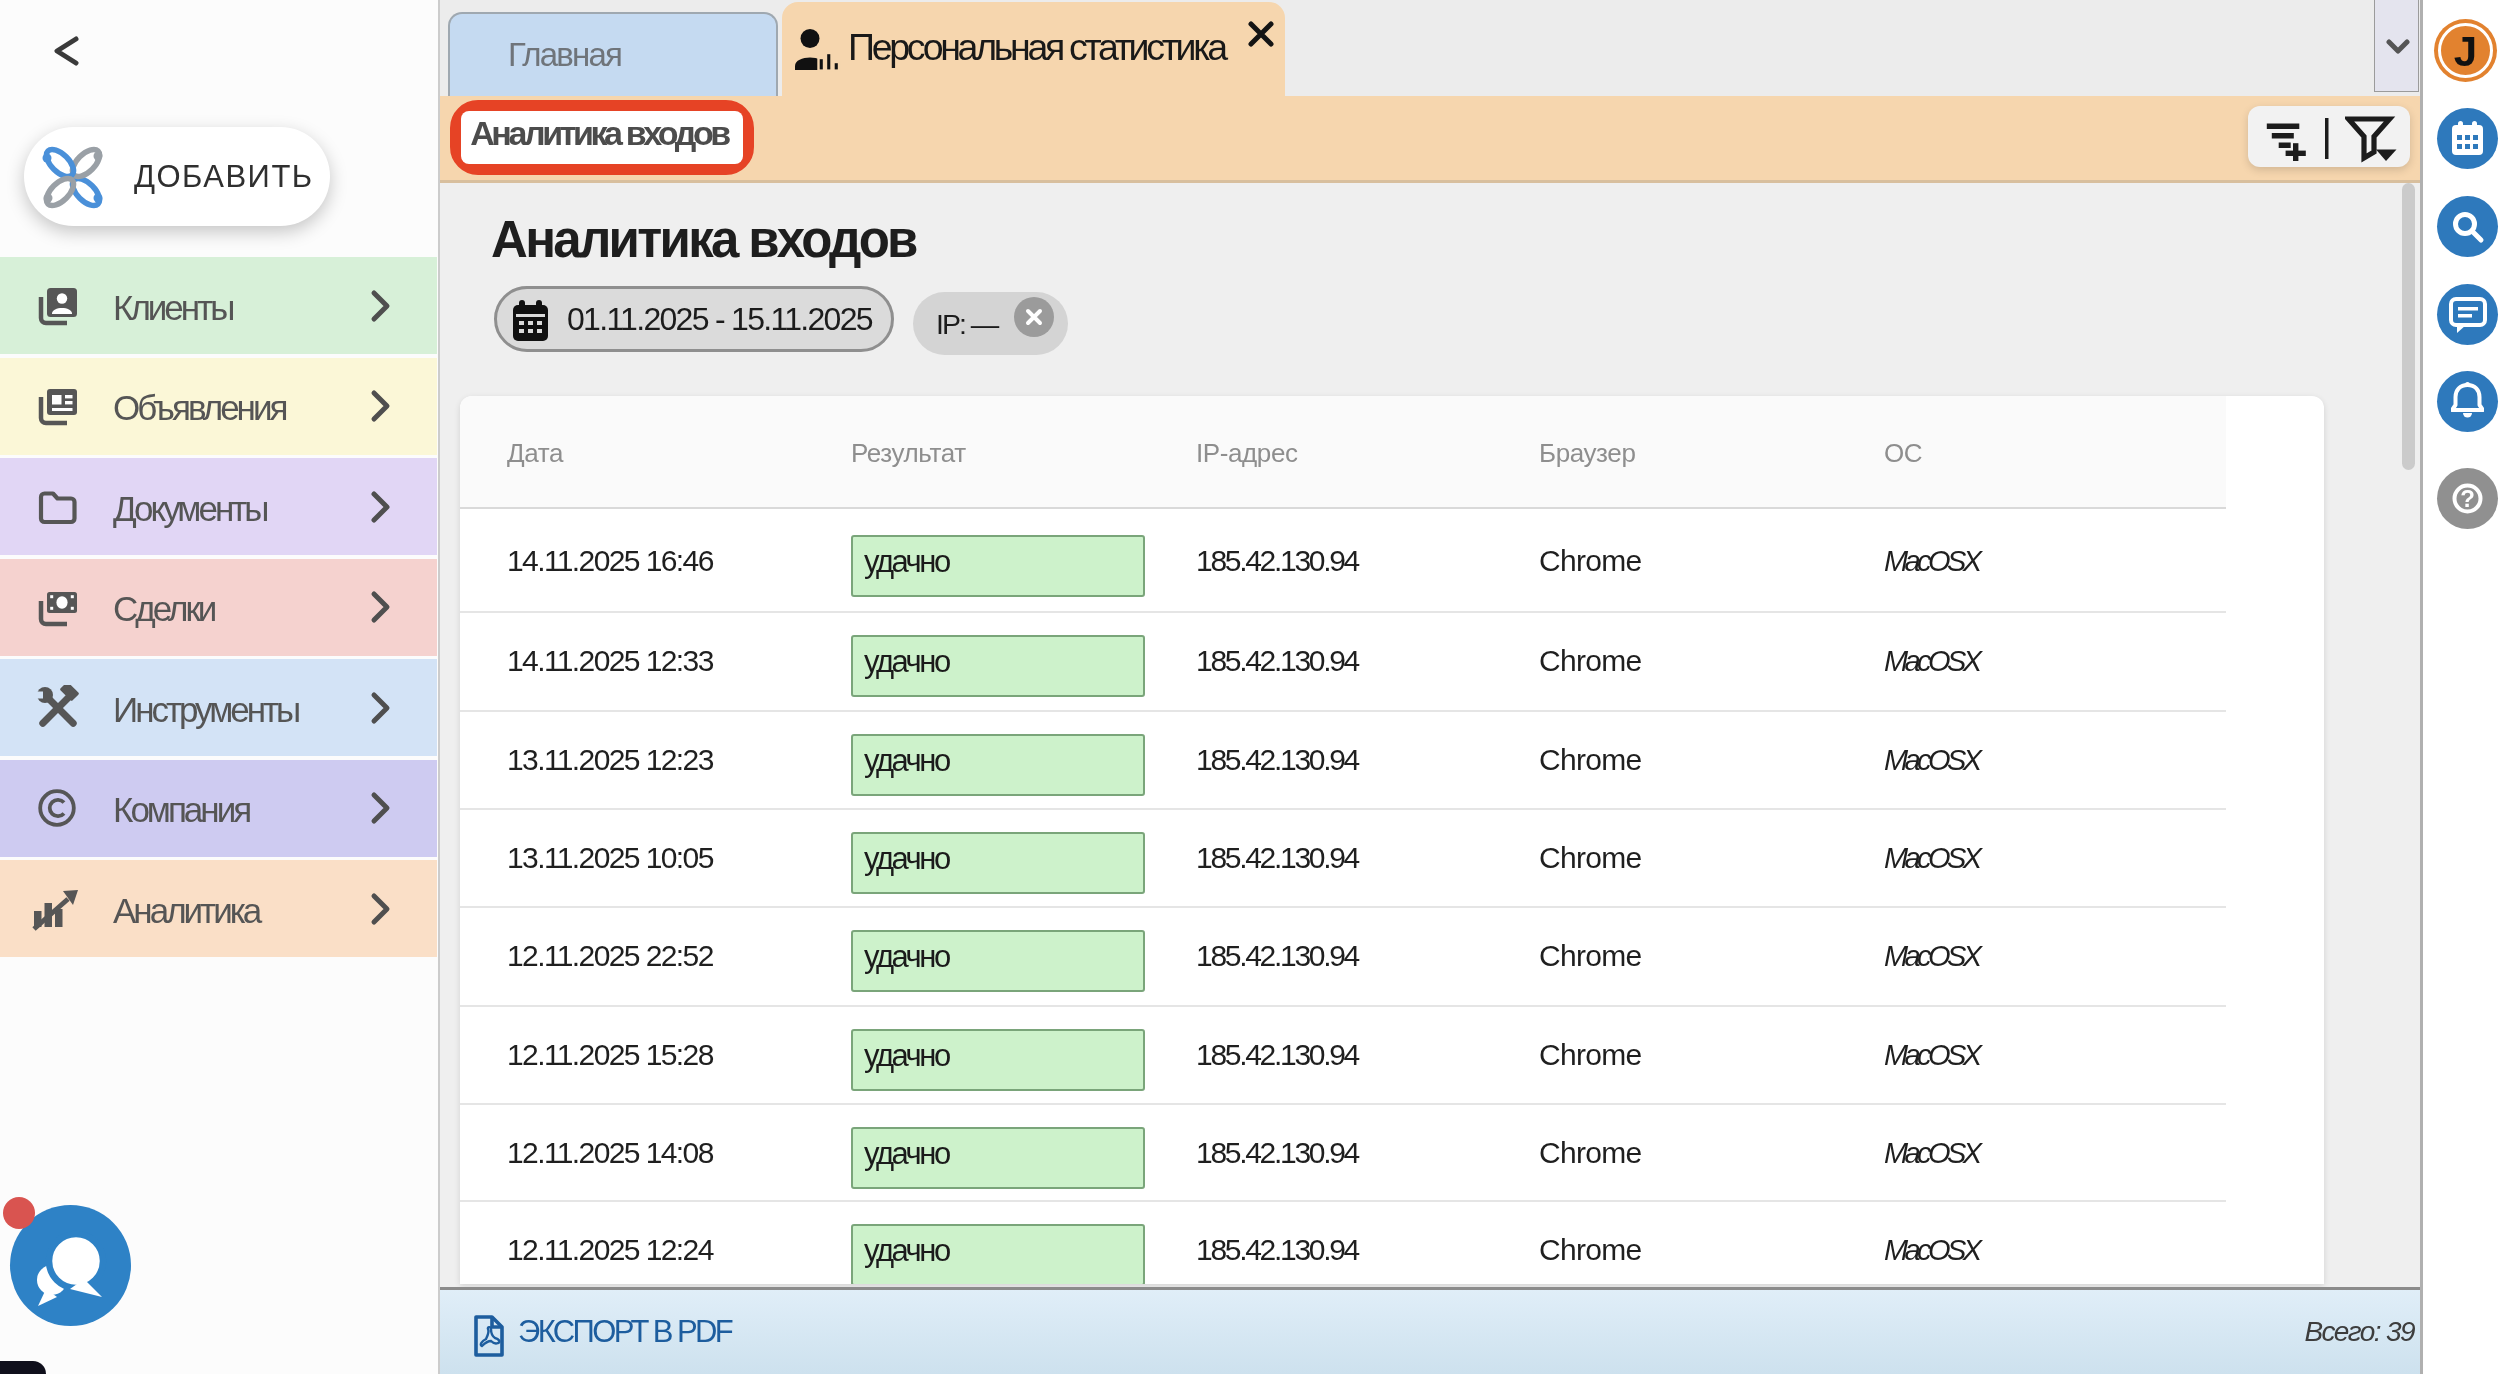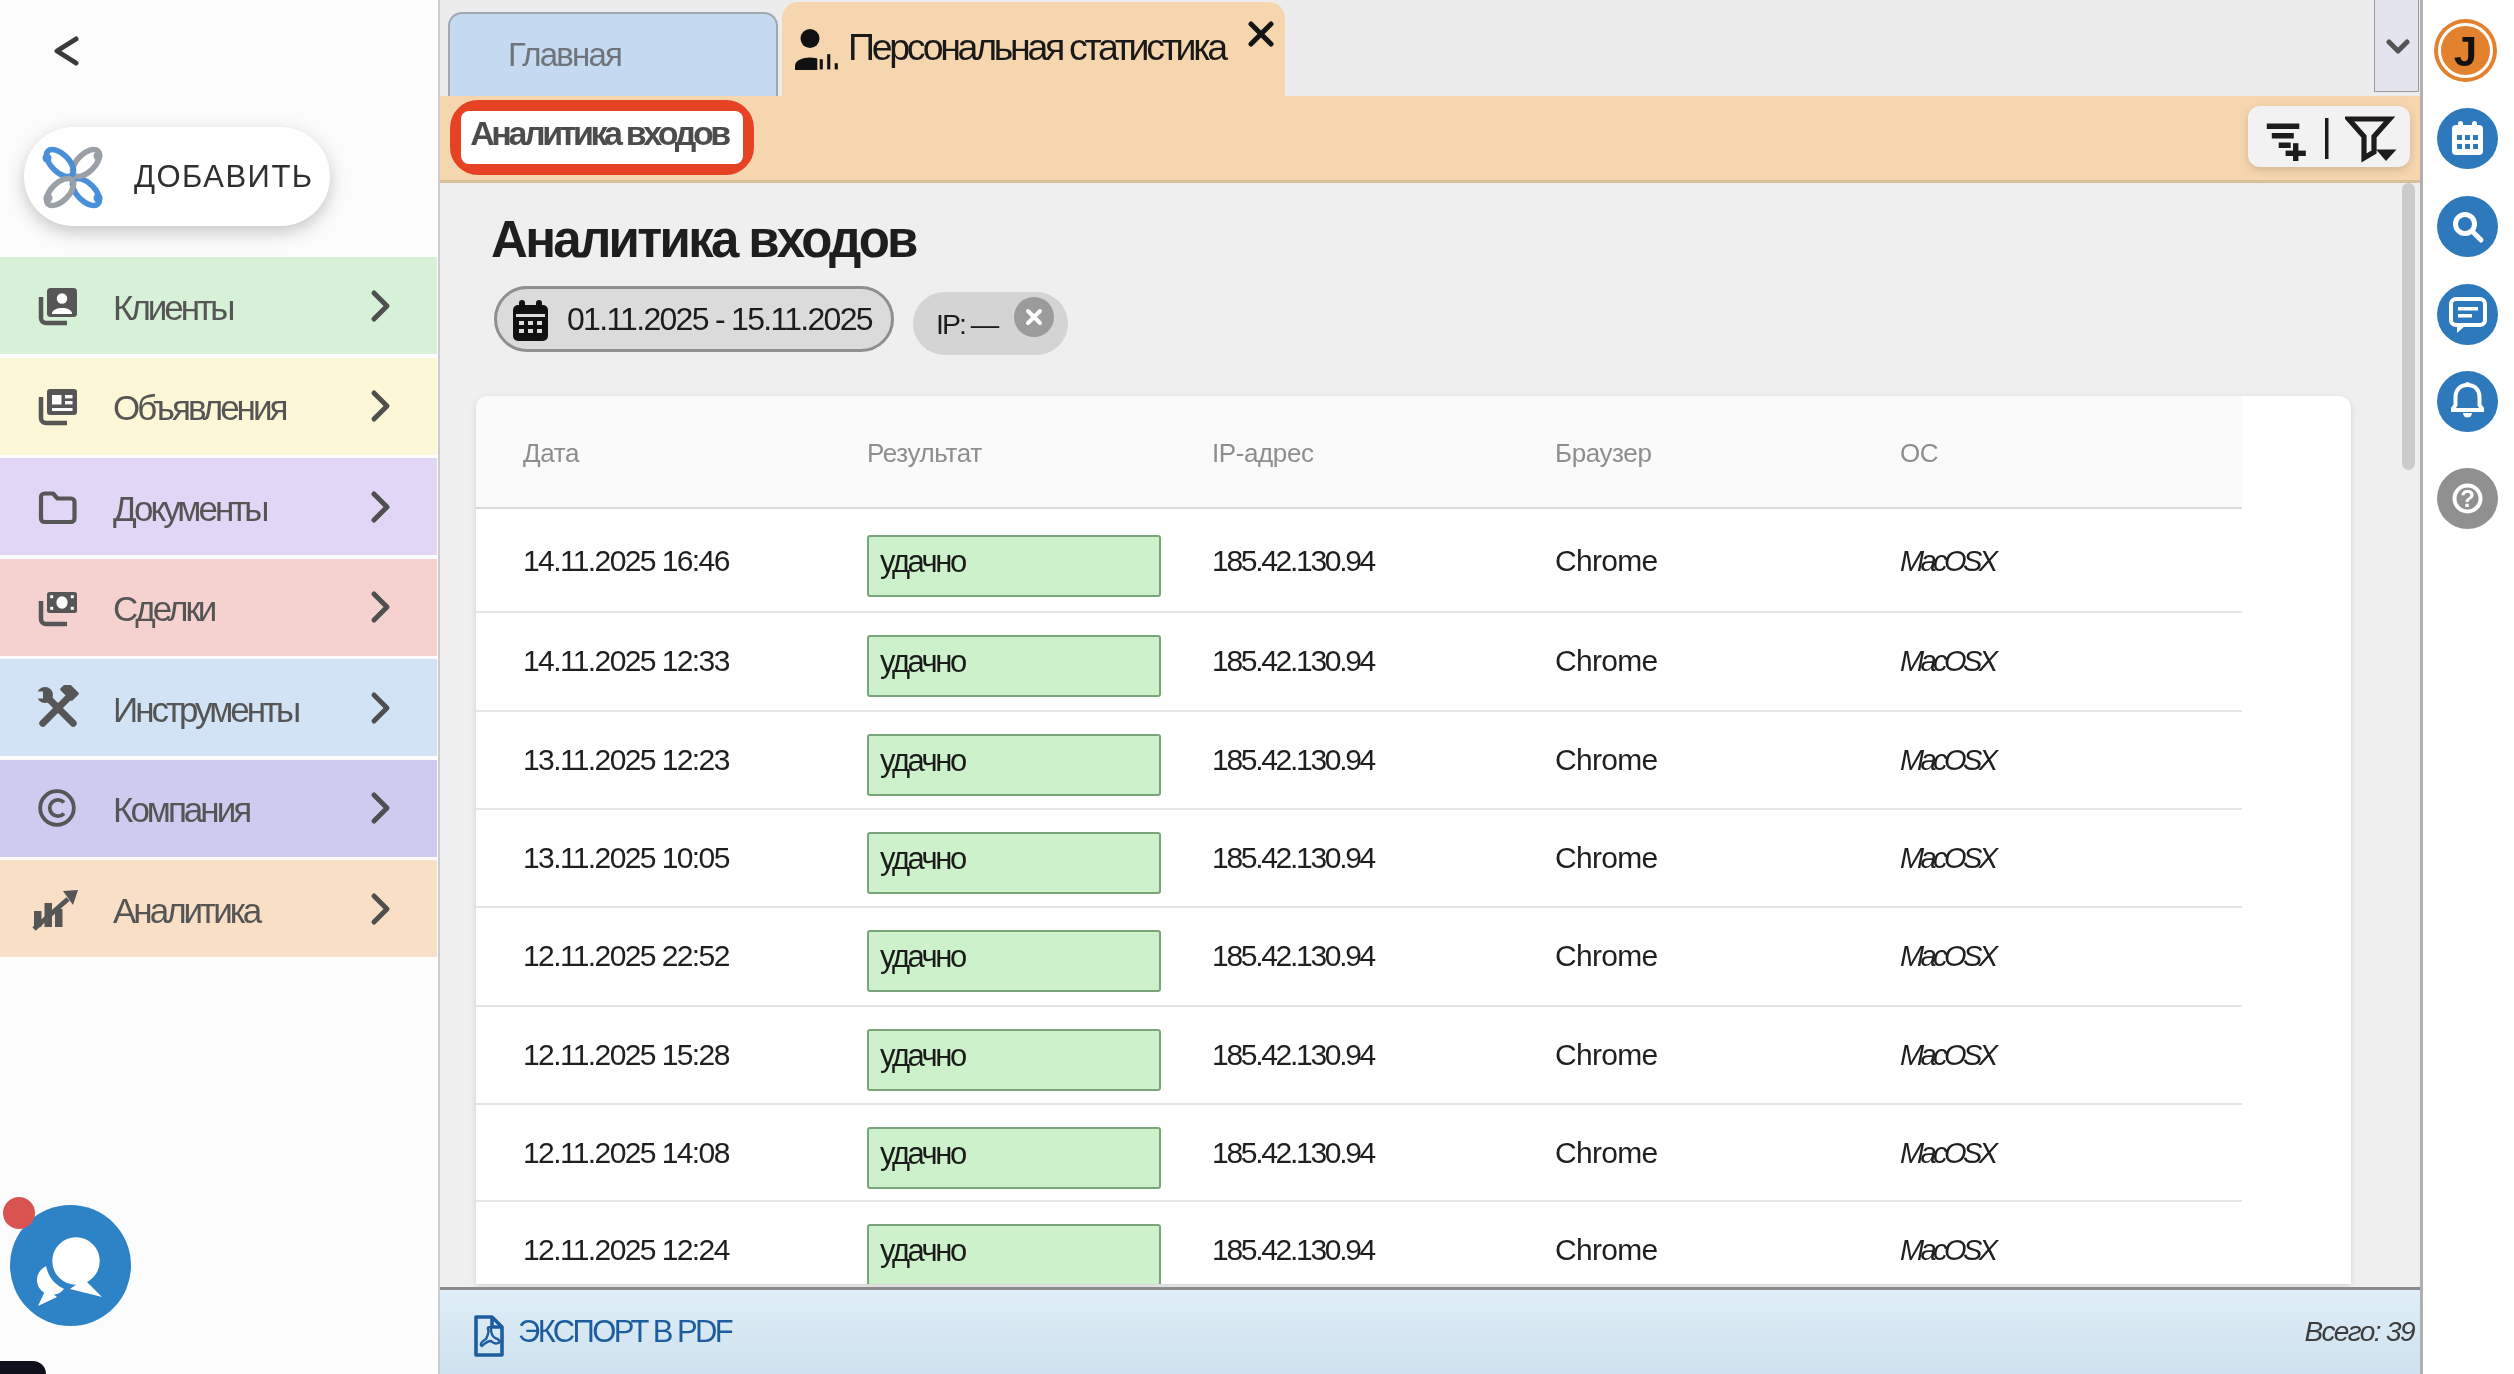--- a/index.html
+++ b/index.html
@@ -46,22 +46,22 @@
     border-radius:12px;box-shadow:0 3px 8px rgba(0,0,0,0.15);}
   
   #h1{position:absolute;left:491px;top:210px;font-size:51px;font-weight:bold;color:#1e1e1e;letter-spacing:-2.7px;}
   #datechip{position:absolute;left:494px;top:286px;width:400px;height:66px;background:#dbdbdb;
     border:3px solid #8f8f8f;border-radius:34px;box-sizing:border-box;}
   #datechip span{position:absolute;left:70px;top:50%;transform:translateY(-50%);font-size:32px;
     color:#1c1c1c;letter-spacing:-1.7px;white-space:nowrap;}
   #ipchip{position:absolute;left:913px;top:292px;width:155px;height:63px;background:#d4d4d4;border-radius:32px;}
   #ipchip .lbl{position:absolute;left:23px;top:50%;transform:translateY(-50%);font-size:28.5px;color:#1c1c1c;letter-spacing:-2px;}
   #xcirc{position:absolute;left:1014px;top:297px;width:40px;height:40px;border-radius:50%;background:#9b9b9b;}
-  #card{position:absolute;left:476px;top:396px;width:1864px;height:888px;background:#fff;
-    border-radius:12px 12px 0 0;box-shadow:0 2px 6px rgba(0,0,0,0.12);overflow:hidden;padding-left:11px;}
+  #card{position:absolute;left:460px;top:396px;width:1864px;height:888px;background:#fff;
+    border-radius:12px 12px 0 0;box-shadow:0 2px 6px rgba(0,0,0,0.12);overflow:hidden;}
   .hcell{position:absolute;top:0;height:114px;line-height:114px;font-size:26px;color:#8e8e8e;letter-spacing:-0.4px;}
   .row{position:absolute;left:0;width:1766px;height:0;border-top:2px solid #e5e5e5;}
   .row .cc{top:48px;transform:translateY(-50%);}
   .row .badge{top:22px;}
   .r1 .cc{top:51.5px;}
   .r1 .badge{top:25.5px;}
   .r1{border-top:2px solid #d9d9d9;}
   .c1{position:absolute;left:47px;font-size:30px;color:#1f1f1f;letter-spacing:-1.6px;white-space:nowrap;}
   .c3{position:absolute;left:736px;font-size:30px;color:#1f1f1f;letter-spacing:-2.3px;white-space:nowrap;}
   .c4{position:absolute;left:1079px;font-size:30px;color:#1f1f1f;letter-spacing:-0.7px;white-space:nowrap;}

